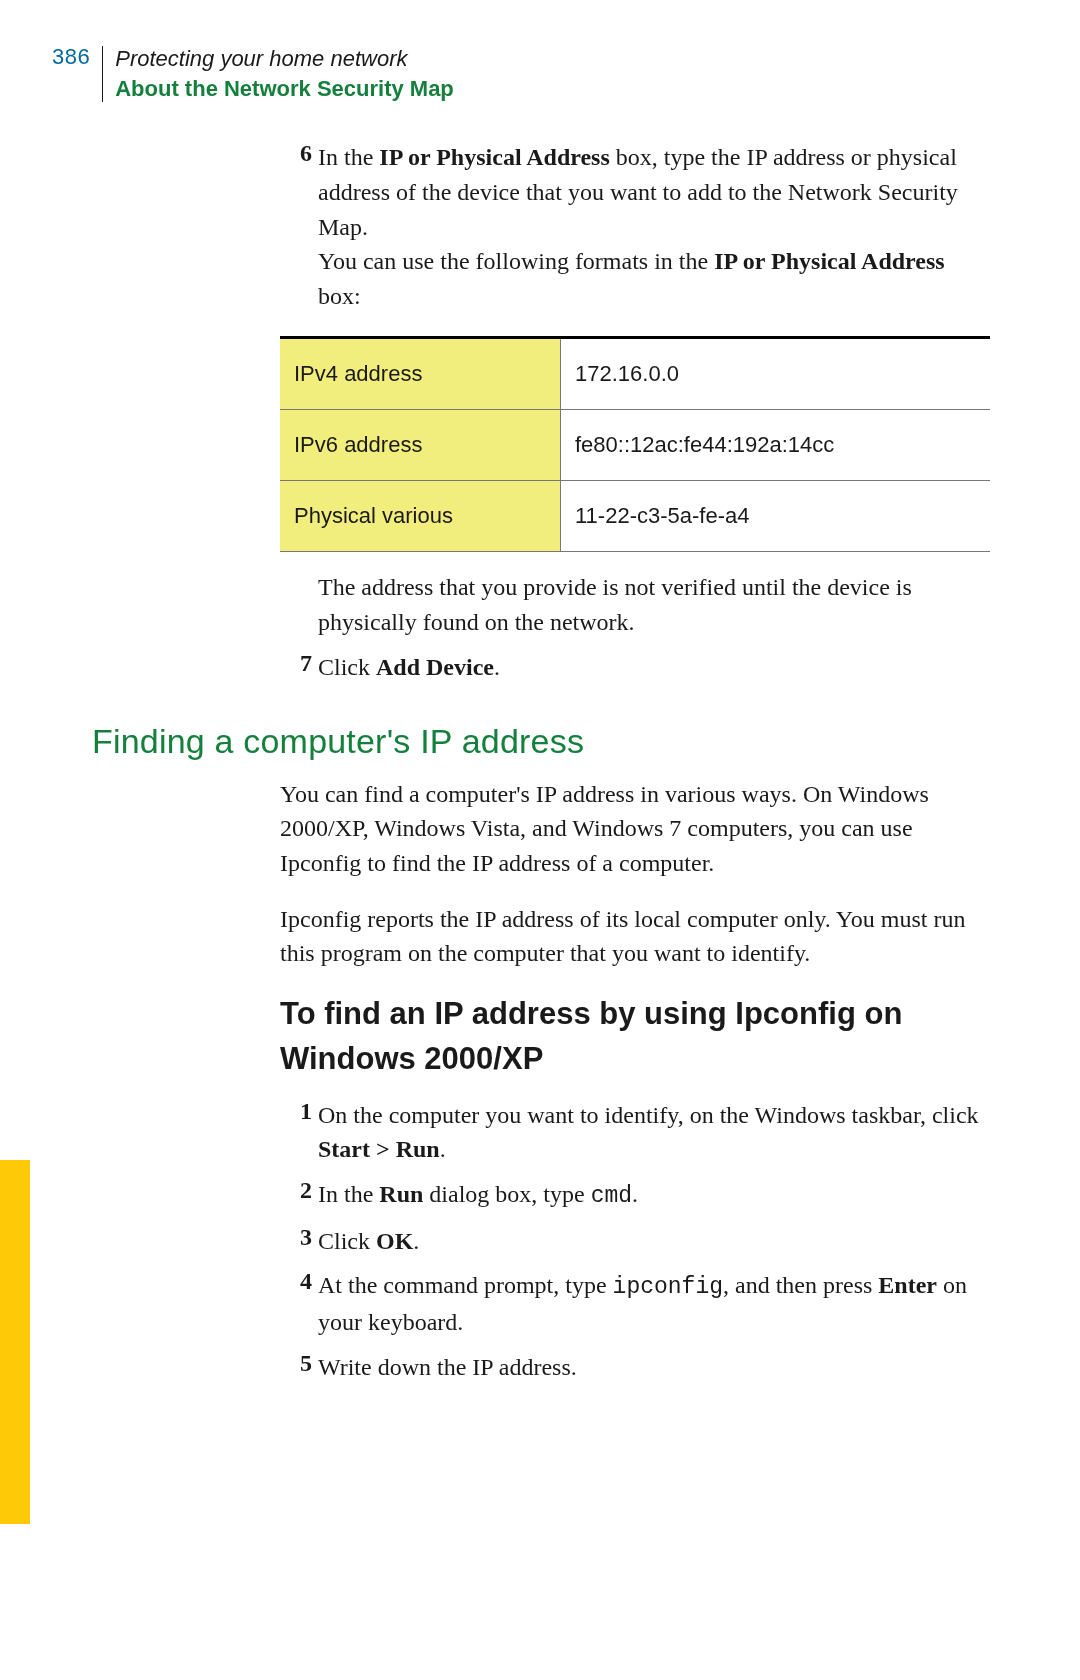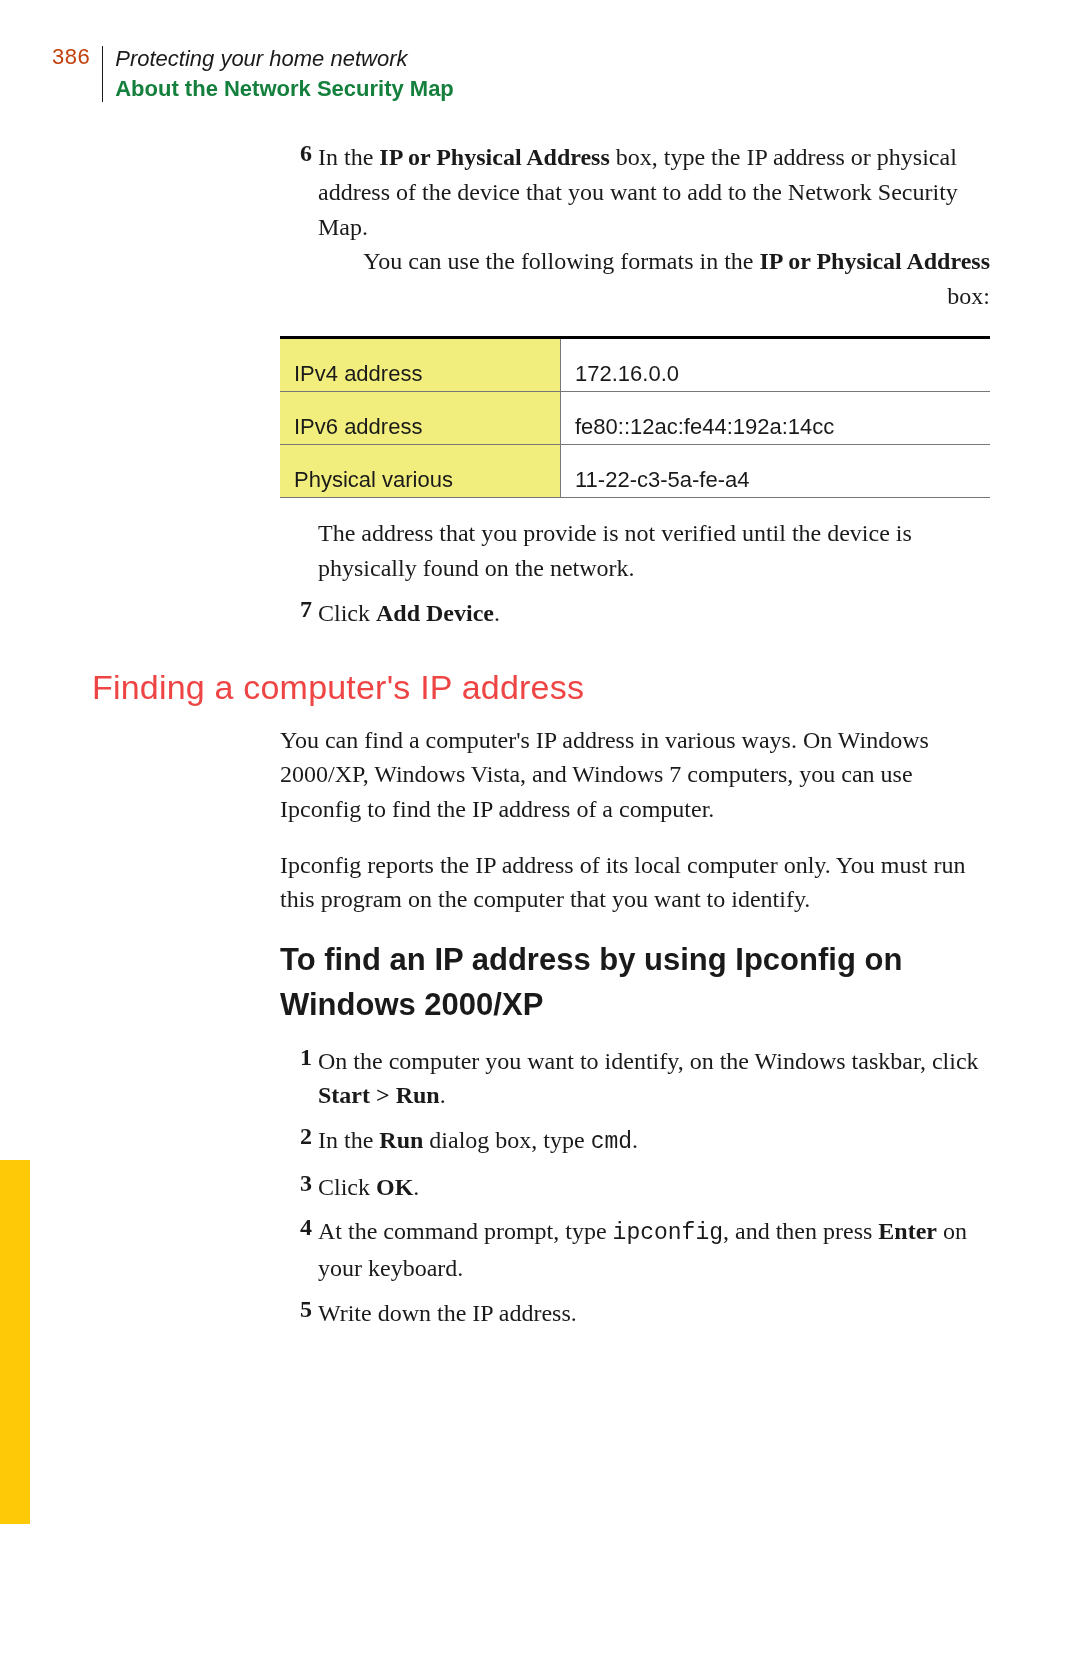--- a/index.html
+++ b/index.html
@@ -18,21 +18,21 @@
     position: absolute;
     top: 44px;
     left: 52px;
     display: flex;
     align-items: flex-start;
     gap: 12px;
     font-family: 'Segoe UI', 'Helvetica Neue', Arial, sans-serif;
   }
   .page-number {
     font-size: 22px;
-    color: #c2410c;
+    color: #0369a1;
     letter-spacing: 0.5px;
     font-weight: 400;
   }
   .head-divider {
     width: 1px;
     height: 56px;
     background: #1a1a1a;
     margin-top: 2px;
   }
   .chapter-title {
@@ -71,34 +71,33 @@
     font-size: 24px;
     padding-right: 6px;
   }
   .step-body {
     flex: 1;
     font-size: 24px;
     line-height: 1.45;
   }
   .step-body .para {
     margin-bottom: 0;
-    text-align: right;
   }
   .bold { font-weight: 700; }
   .address-table {
     border-collapse: collapse;
     width: 710px;
     margin: 22px 0 18px 280px;
     font-family: 'Segoe UI', 'Helvetica Neue', Arial, sans-serif;
     border-top: 3px solid #000;
   }
   .address-table td {
     border-right: 1px solid #777;
     border-bottom: 1px solid #777;
-    padding: 22px 14px 4px 14px;
+    padding: 22px 14px 22px 14px;
     font-size: 22px;
     vertical-align: top;
   }
   .address-table td:last-child {
     border-right: none;
   }
   .address-table td.label {
     background: #f2ee7d;
     width: 252px;
   }
@@ -107,21 +106,21 @@
     width: 672px;
     font-size: 24px;
     line-height: 1.45;
     margin-top: 6px;
     margin-bottom: 10px;
   }
   .heading-2 {
     font-family: 'Segoe UI', 'Helvetica Neue', Arial, sans-serif;
     font-size: 34px;
     font-weight: 400;
-    color: #ef4444;
+    color: #15803d;
     margin: 38px 0 16px 92px;
     letter-spacing: 0.2px;
   }
   .body-para {
     margin: 0 0 22px 280px;
     width: 710px;
     font-size: 24px;
     line-height: 1.42;
   }
   .subhead {

